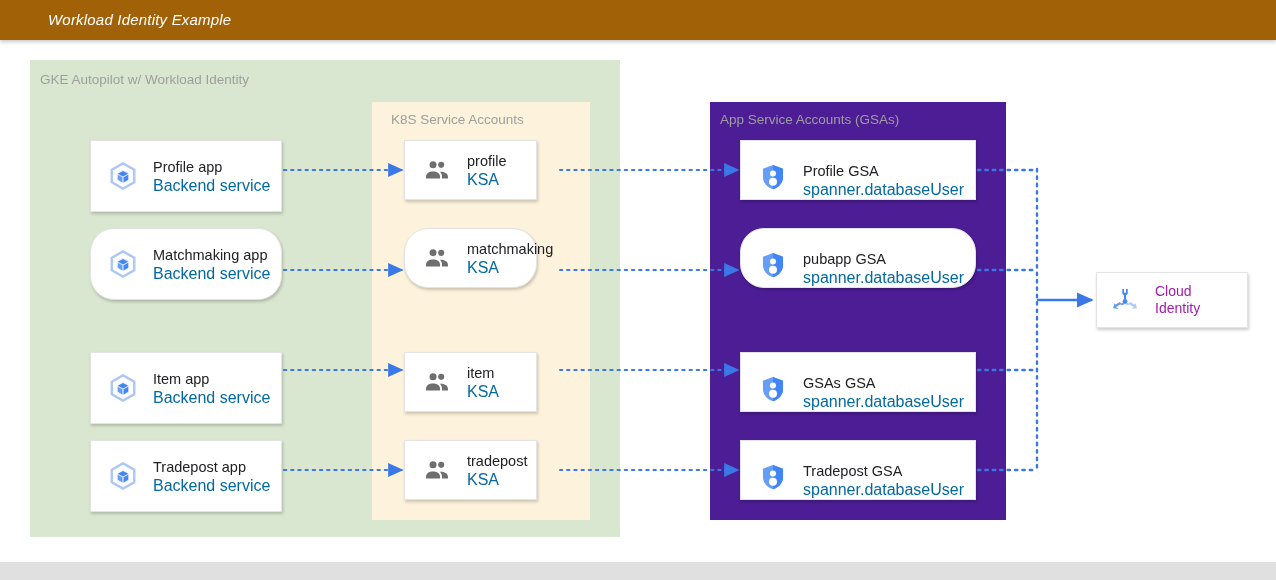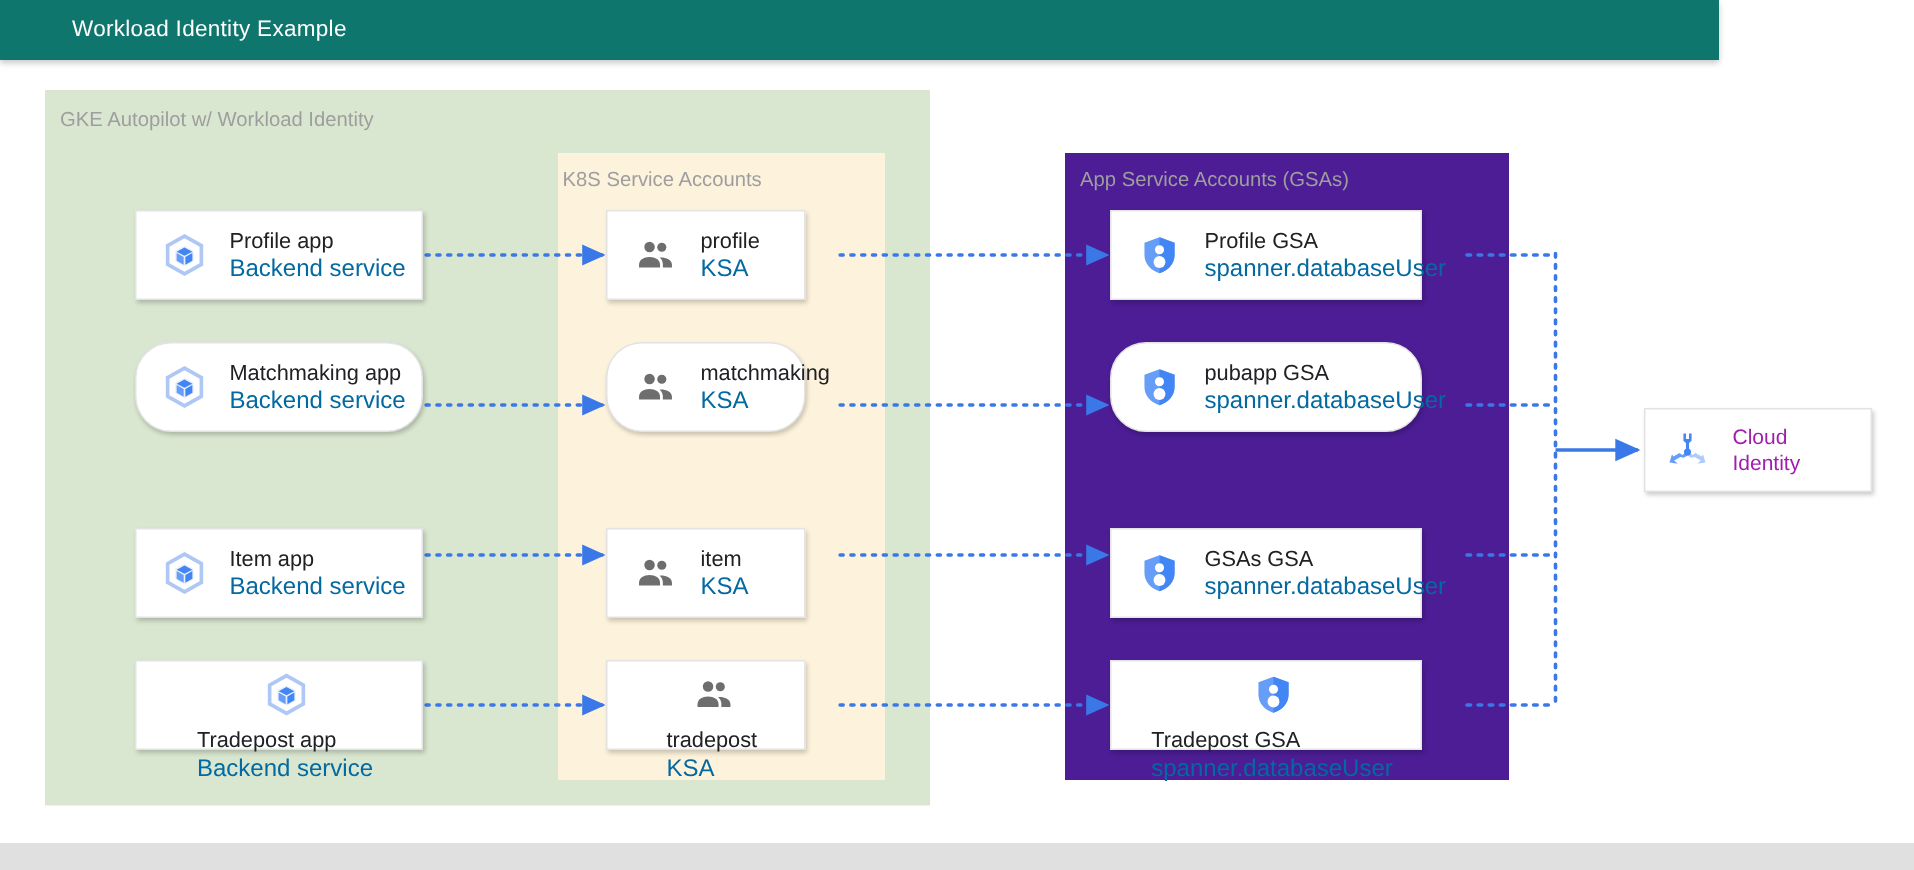--- a/index.html
+++ b/index.html
@@ -7,23 +7,24 @@
   html, body {
     width: 1276px; height: 580px;
     background: #ffffff;
     font-family: "Liberation Sans", sans-serif;
     overflow: hidden;
   }
   #root { position: relative; width: 1276px; height: 580px; background: #fff; }
 
   
   .titlebar {
-    position: absolute; left: 0; top: 0; width: 1146px; height: 40px;
-    background: #0f766e;
+    position: absolute; left: 0; top: 0; width: 1276px; height: 40px;
+    background: #a16207;
     box-shadow: 0 2px 4px rgba(0,0,0,0.22);
+    font-style: italic;
   }
   .titlebar-text {
     position: absolute; left: 48px; top: 11px;
     font-size: 15px; color: #ffffff; letter-spacing: .2px;
     white-space: nowrap;
   }
 
   
   .footer-strip {
     position: absolute; left: 0; top: 562px; width: 1276px; height: 18px;
@@ -32,21 +33,21 @@
 
   
   .group { position: absolute; }
   .group-label {
     position: absolute;
     font-size: 13.5px; color: #9e9e9e; white-space: nowrap;
   }
   #grp-gke   { left: 30px;  top: 60px;  width: 590px; height: 477px; background: #d9e7d0; }
   #grp-gke .group-label  { left: 10px; top: 12px; }
   #grp-ksa   { left: 372px; top: 102px; width: 218px; height: 418px; background: #fdf3dc; }
-  #grp-ksa .group-label  { left: 3px;  top: 10px; }
+  #grp-ksa .group-label  { left: 19px;  top: 10px; }
   #grp-gsa   { left: 710px; top: 102px; width: 296px; height: 418px; background: #4c1d95; }
   #grp-gsa .group-label  { left: 10px; top: 10px; }
 
   
   .card {
     position: absolute;
     background: #ffffff;
     border: 1px solid #e3e3e3;
     box-shadow: 1px 2px 3px rgba(0,0,0,0.20);
     display: flex; align-items: center;
@@ -62,30 +63,30 @@
     font-size: 14.5px; color: #202124; line-height: 19px;
     white-space: nowrap;
   }
   .card-sub {
     font-size: 16px; color: #0369a1; line-height: 18px;
     white-space: nowrap;
   }
   .card-title.two-line { line-height: 18px; }
 
   
-  .card.app    { left: 90px;  width: 192px; height: 60px; }
+  .card.app    { left: 90px;  width: 192px; height: 72px; }
   
   .card.ksa    { left: 404px; width: 133px; height: 60px; }
   
-  .card.gsa    { left: 740px; width: 208px; height: 60px; }
+  .card.gsa    { left: 740px; width: 236px; height: 60px; align-items: flex-end; }
 
   .row0 { top: 140px; }
   .row1 { top: 228px; border-radius: 24px; }
   .row2 { top: 352px; }
-  .row3 { top: 440px; flex-direction: column; }
+  .row3 { top: 440px; }
 
   
   .card.spanner {
     left: 1096px; top: 272px; width: 152px; height: 56px;
   }
   .card.spanner .card-icon { width: 40px; height: 40px; margin-left: 8px; }
   .card.spanner .card-text { margin-left: 10px; }
   .card.spanner .card-title { font-size: 14px; color: #a21caf; line-height: 17px; }
 
   

